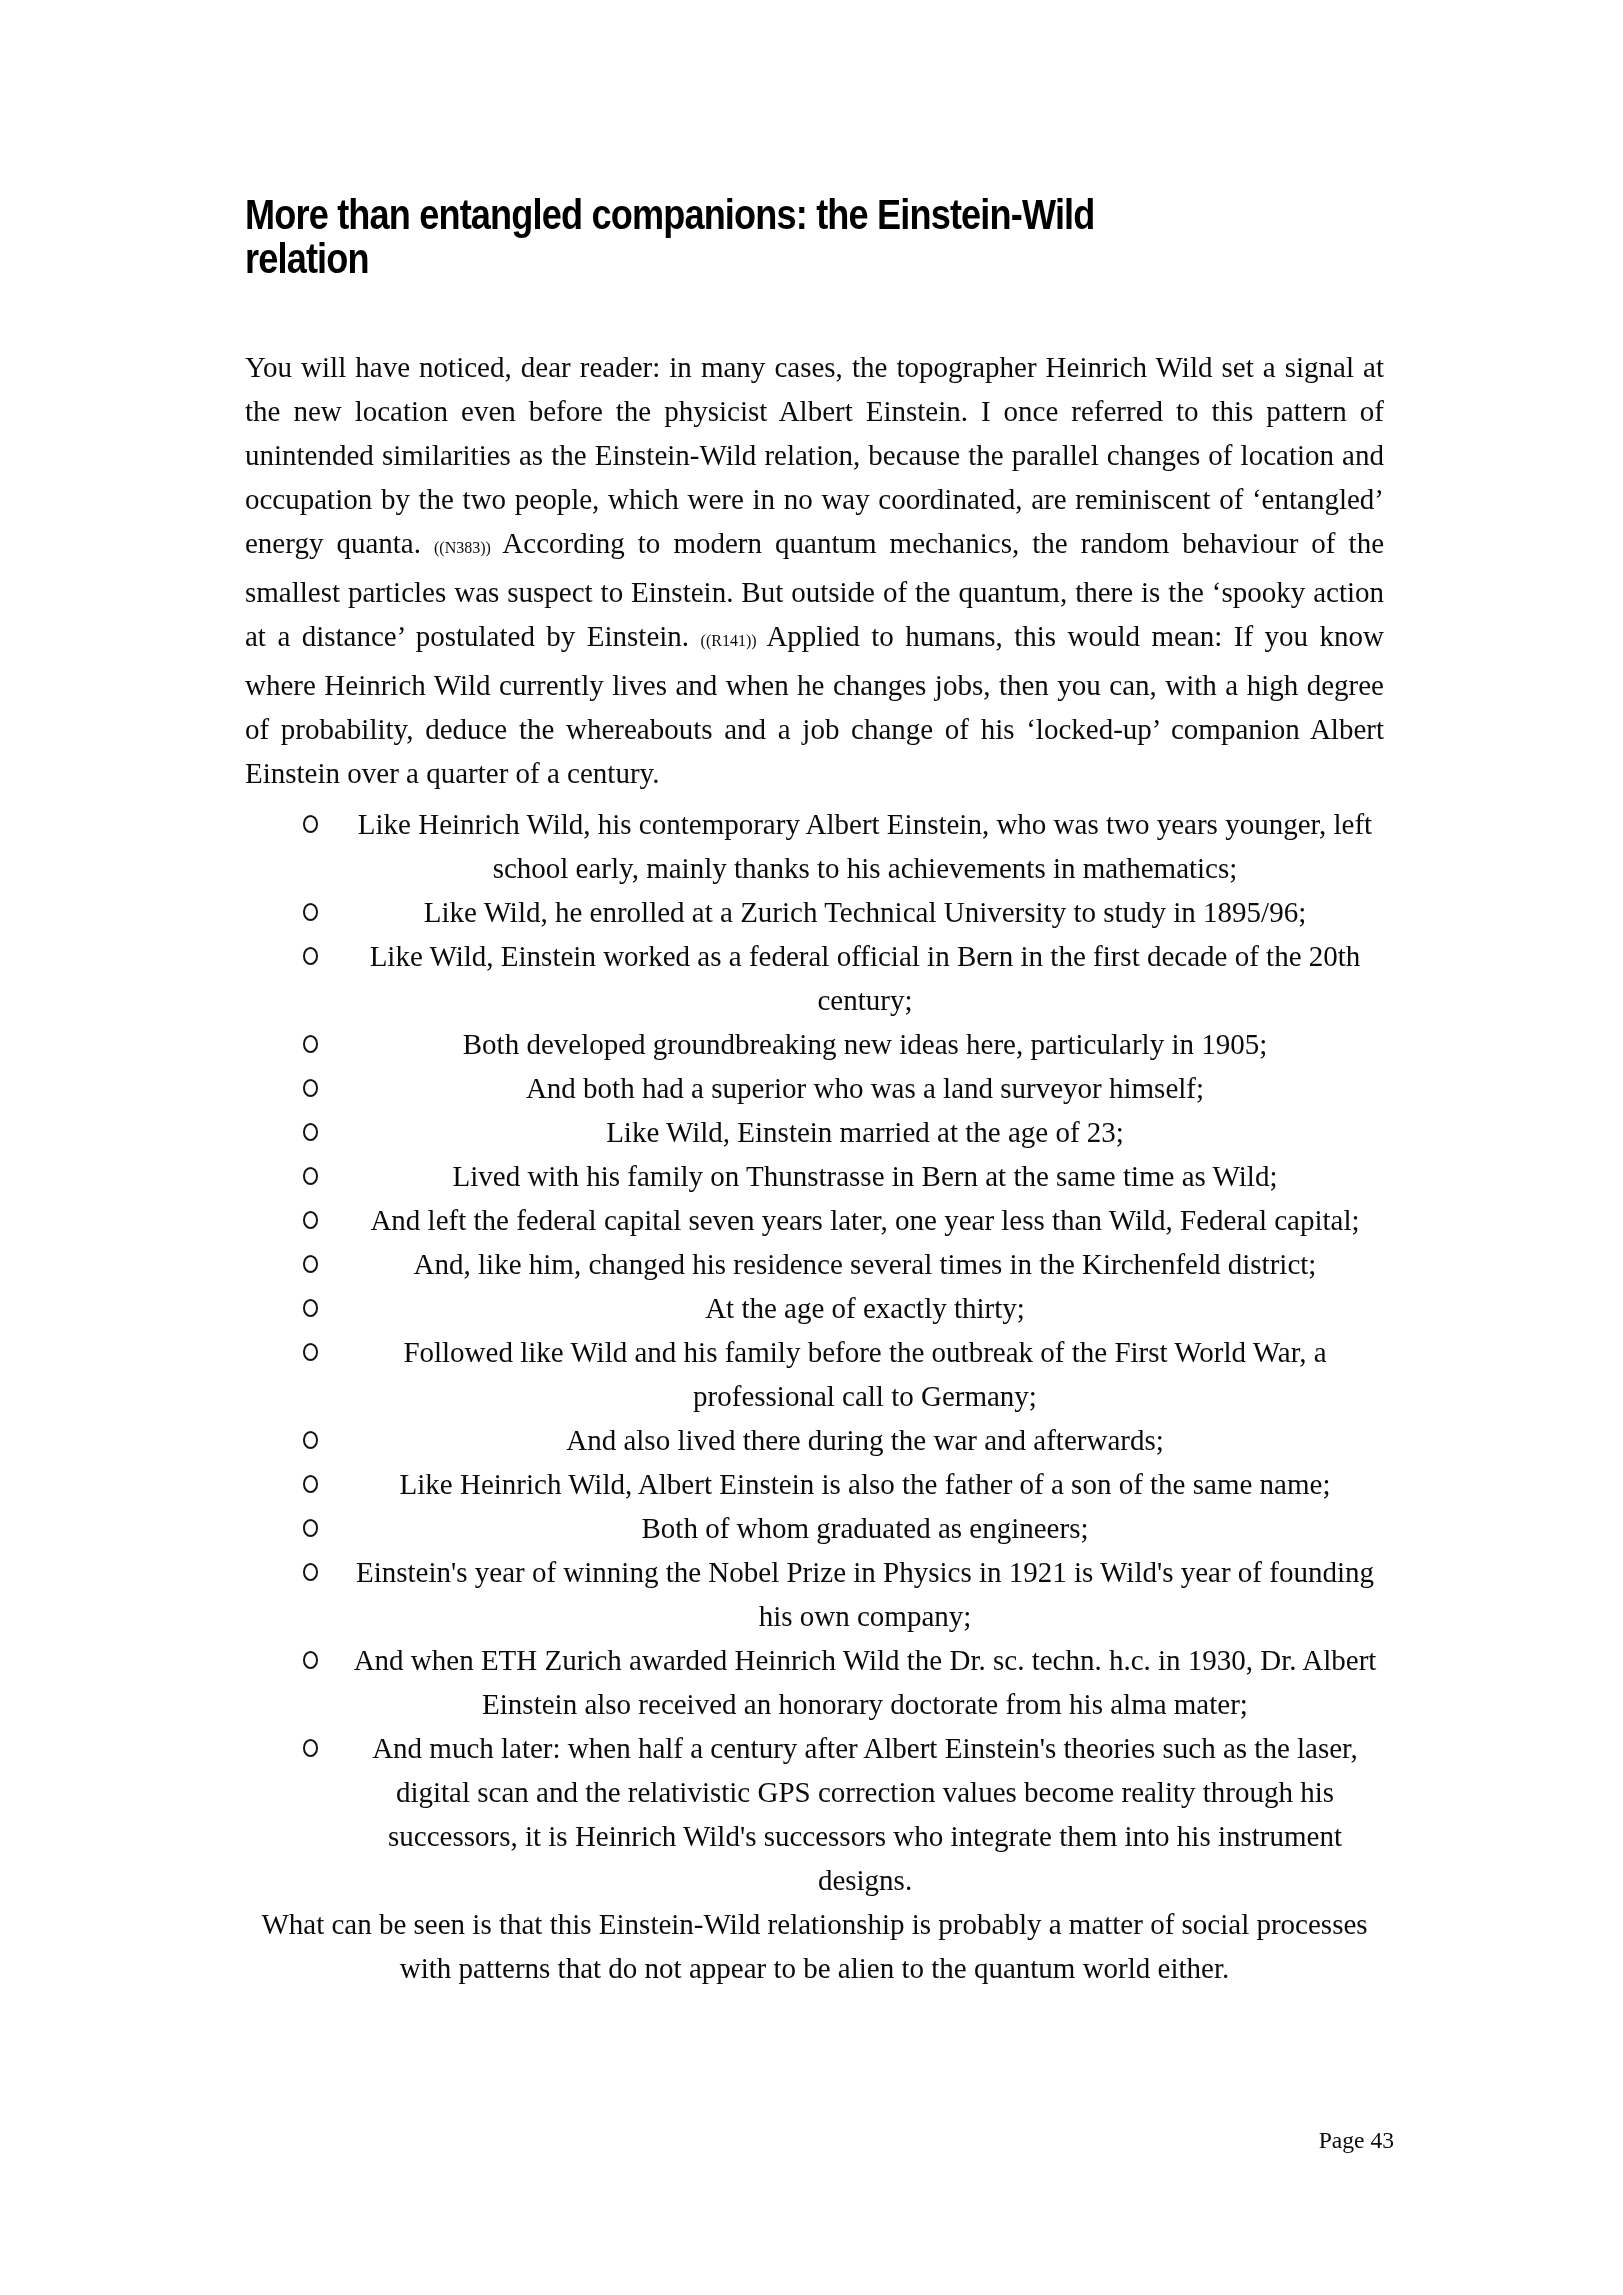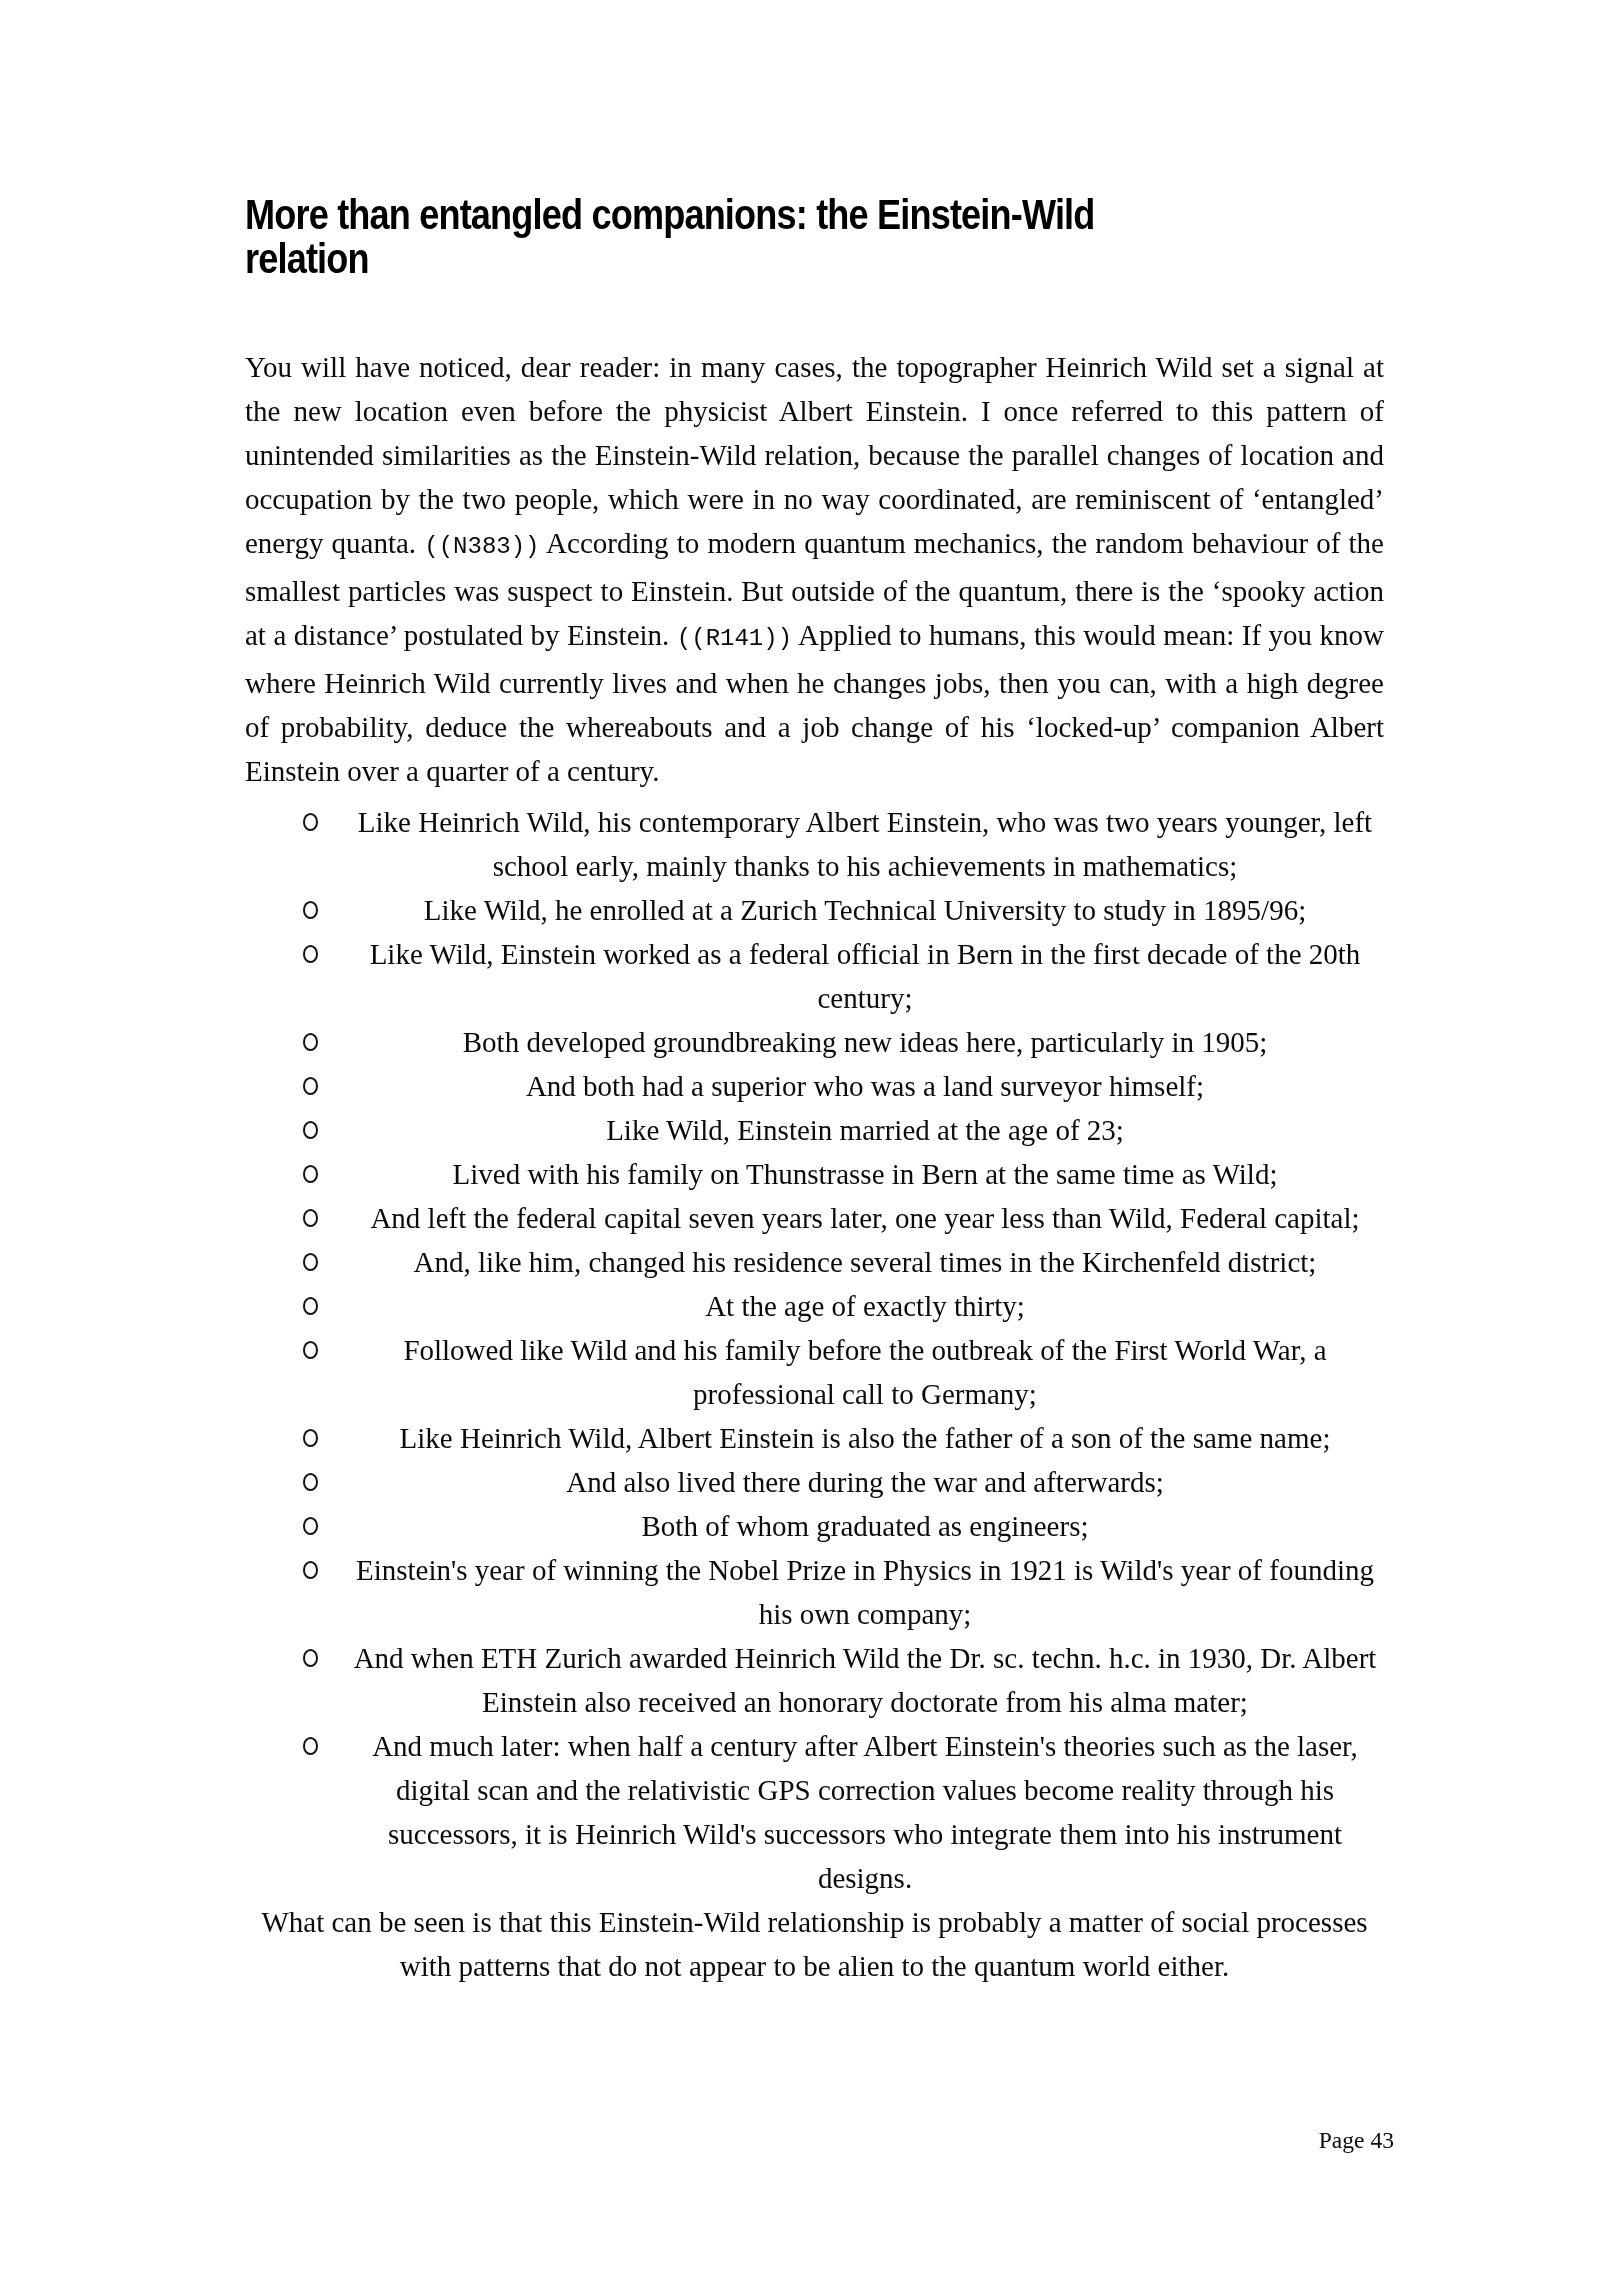--- a/index.html
+++ b/index.html
@@ -35,22 +35,21 @@
     white-space: nowrap;
   }
   .intro {
     margin-top: 65px;
     font-size: 29px;
     line-height: 44px;
     text-align: justify;
     color: #0b0b0b;
   }
   .ref {
-    font-size: 24px;
-    font-family: Liberation Mono, monospace;
+    font-size: 16px;
   }
   .bullet-list {
     list-style: none;
     margin-top: 6.5px;
   }
   .bullet-list li {
     position: relative;
     padding-left: 101px;
     font-size: 29px;
     line-height: 44px;
@@ -98,22 +97,22 @@
       <li><span class="bullet-ring"></span><span>Like Wild, he enrolled at a Zurich Technical University to study in 1895/96;</span></li>
       <li><span class="bullet-ring"></span><span>Like Wild, Einstein worked as a federal official in Bern in the first decade of the 20th century;</span></li>
       <li><span class="bullet-ring"></span><span>Both developed groundbreaking new ideas here, particularly in 1905;</span></li>
       <li><span class="bullet-ring"></span><span>And both had a superior who was a land surveyor himself;</span></li>
       <li><span class="bullet-ring"></span><span>Like Wild, Einstein married at the age of 23;</span></li>
       <li><span class="bullet-ring"></span><span>Lived with his family on Thunstrasse in Bern at the same time as Wild;</span></li>
       <li><span class="bullet-ring"></span><span>And left the federal capital seven years later, one year less than Wild, Federal capital;</span></li>
       <li><span class="bullet-ring"></span><span>And, like him, changed his residence several times in the Kirchenfeld district;</span></li>
       <li><span class="bullet-ring"></span><span>At the age of exactly thirty;</span></li>
       <li><span class="bullet-ring"></span><span>Followed like Wild and his family before the outbreak of the First World War, a professional call to Germany;</span></li>
+      <li><span class="bullet-ring"></span><span>And also lived there during the war and afterwards;</span></li>
       <li><span class="bullet-ring"></span><span>Like Heinrich Wild, Albert Einstein is also the father of a son of the same name;</span></li>
-      <li><span class="bullet-ring"></span><span>And also lived there during the war and afterwards;</span></li>
       <li><span class="bullet-ring"></span><span>Both of whom graduated as engineers;</span></li>
       <li><span class="bullet-ring"></span><span>Einstein's year of winning the Nobel Prize in Physics in 1921 is Wild's year of founding his own company;</span></li>
       <li><span class="bullet-ring"></span><span>And when ETH Zurich awarded Heinrich Wild the Dr. sc. techn. h.c. in 1930, Dr. Albert Einstein also received an honorary doctorate from his alma mater;</span></li>
       <li><span class="bullet-ring"></span><span>And much later: when half a century after Albert Einstein's theories such as the laser, digital scan and the relativistic GPS correction values become reality through his successors, it is Heinrich Wild's successors who integrate them into his instrument designs.</span></li>
     </ul>
 
     <p class="closing">What can be seen is that this Einstein-Wild relationship is probably a matter of social processes with patterns that do not appear to be alien to the quantum world either.</p>
 
   </div>
 

